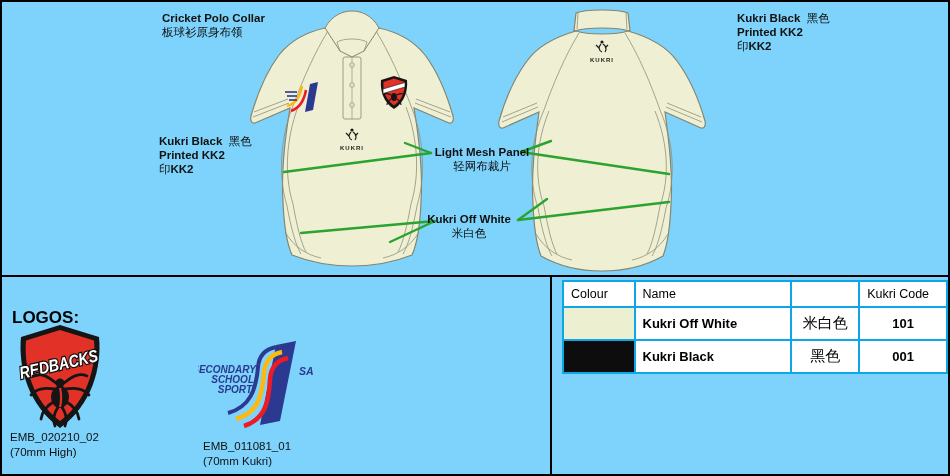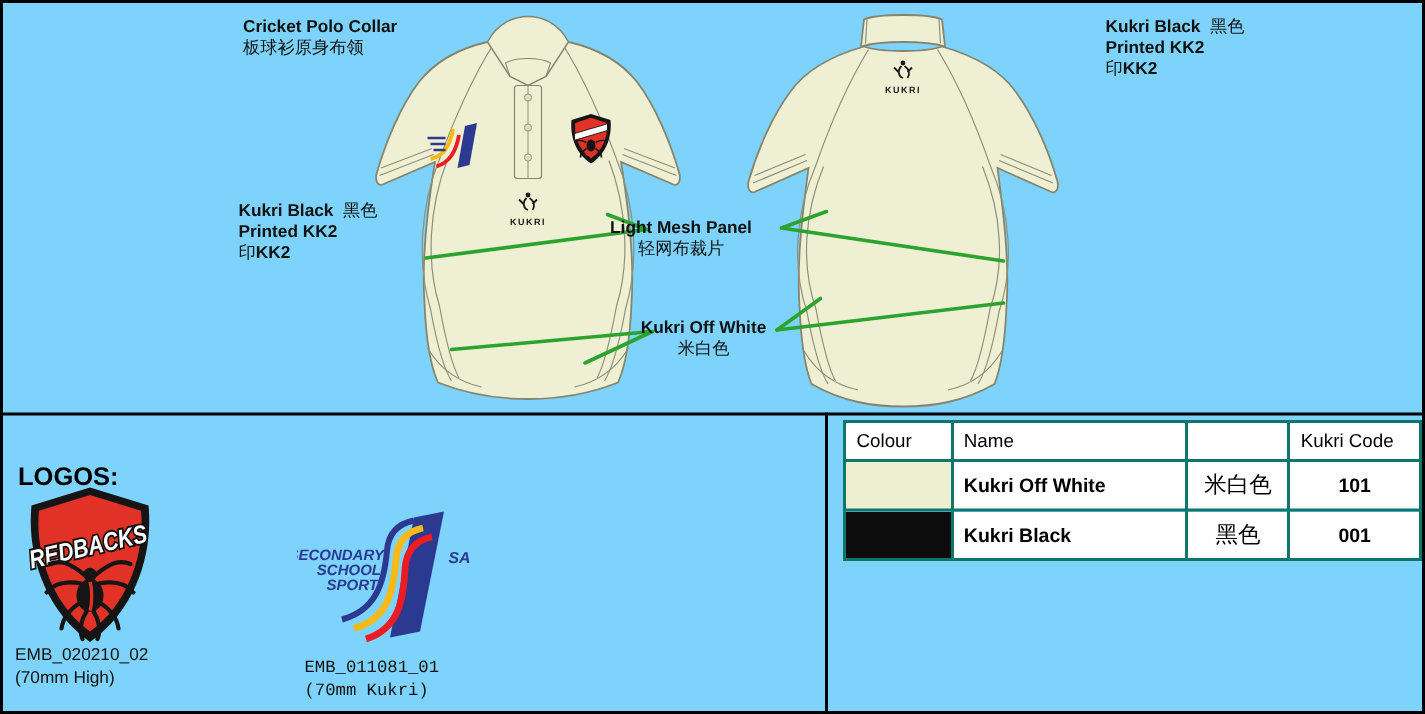--- a/index.html
+++ b/index.html
@@ -20,21 +20,21 @@
   .fabric-box { position:absolute; left:0px; top:275px; width:302px; height:27px;
     border:2px solid #000; border-left:none; display:flex; align-items:center; padding-left:9px; background:#fff; }
   .fabric-box .lbl { font-weight:bold; font-size:13.5px; letter-spacing:.3px; }
   .fabric-box .val { font-size:12.5px; margin-left:14px; }
 
   .logos-lbl { position:absolute; left:10px; top:306px; font-weight:bold; font-size:17px; }
 
   .emb { position:absolute; font-size:11.5px; line-height:14.5px; color:#111; }
 
   table.ctable { position:absolute; left:560px; top:278px; border-collapse:collapse; table-layout:fixed; }
-  table.ctable td, table.ctable th { border:2px solid #0f766e; font-weight:normal; text-align:left;
+  table.ctable td, table.ctable th { border:2px solid #0ea5e9; font-weight:normal; text-align:left;
     padding:0 7px; height:26px; font-size:12.5px; background:#fff; overflow:hidden; white-space:nowrap; }
   table.ctable tr.datarow td { height:33px; }
   table.ctable td.name { font-weight:bold; font-size:13px; }
   table.ctable td.cn { text-align:center; font-size:15px; }
   table.ctable td.code { text-align:center; font-weight:bold; font-size:13px;margin-top:36px; }
   table.ctable td.swatch { padding:0; }
 </style>
 </head>
 <body>
 
@@ -152,21 +152,21 @@
     <div class="en">Printed KK2</div>
     <div><span class="cn">印</span><span class="en">KK2</span></div>
   </div>
 
   <div class="anno" style="left:157px; top:132px;">
     <div><span class="en">Kukri Black</span>&nbsp;&nbsp;<span class="cn">黑色</span></div>
     <div class="en">Printed KK2</div>
     <div><span class="cn">印</span><span class="en">KK2</span></div>
   </div>
 
-  <div class="anno center" style="left:396px; top:143px; width:112px;">
+  <div class="anno center" style="left:424px; top:143px; width:112px;">
     <div class="en">Light Mesh Panel</div>
     <div class="cn">轻网布裁片</div>
   </div>
 
   <div class="anno center" style="left:402px; top:210px; width:130px;">
     <div class="en">Kukri Off White</div>
     <div class="cn">米白色</div>
   </div>
 
   <div class="hdivider"></div>
@@ -205,21 +205,21 @@
     <path d="M30,76 C52,70 58,53 60,30 C61,18 68,12 78,10" fill="none" stroke="#2B3990" stroke-width="4"></path>
     <path d="M38,82 C60,76 64,59 66,36 C67,23 74,17 84,15" fill="none" stroke="#FDB913" stroke-width="4.5"></path>
     <path d="M46,89 C68,82 71,63 72,42 C73,29 80,23 90,21" fill="none" stroke="#ED1C24" stroke-width="4.5"></path>
     <g font-size="10" font-weight="bold" font-style="italic" fill="#2B3990" text-anchor="end">
       <text x="58" y="36">SECONDARY</text>
       <text x="56" y="46">SCHOOL</text>
       <text x="54" y="56">SPORT</text>
     </g>
     <text x="101" y="38" font-size="10.5" font-weight="bold" font-style="italic" fill="#2B3990">SA</text>
   </svg>
-  <div class="emb" style="left:201px; top:437px;font-family:Liberation Mono, monospace;">
+  <div class="emb" style="left:201px; top:437px;">
     <div>EMB_011081_01</div>
     <div>(70mm Kukri)</div>
   </div>
 
   <table class="ctable">
     <colgroup>
         <col style="width:72px">
         <col style="width:158px">
         <col style="width:68px">
         <col style="width:88px">

